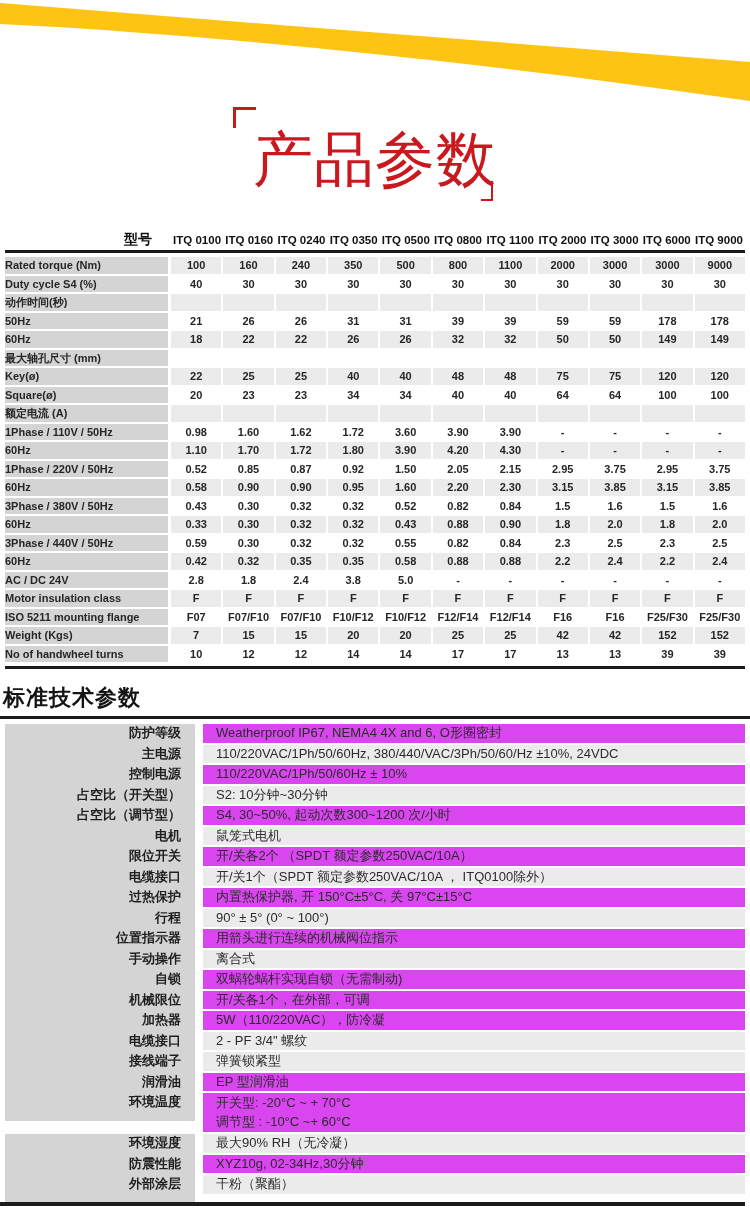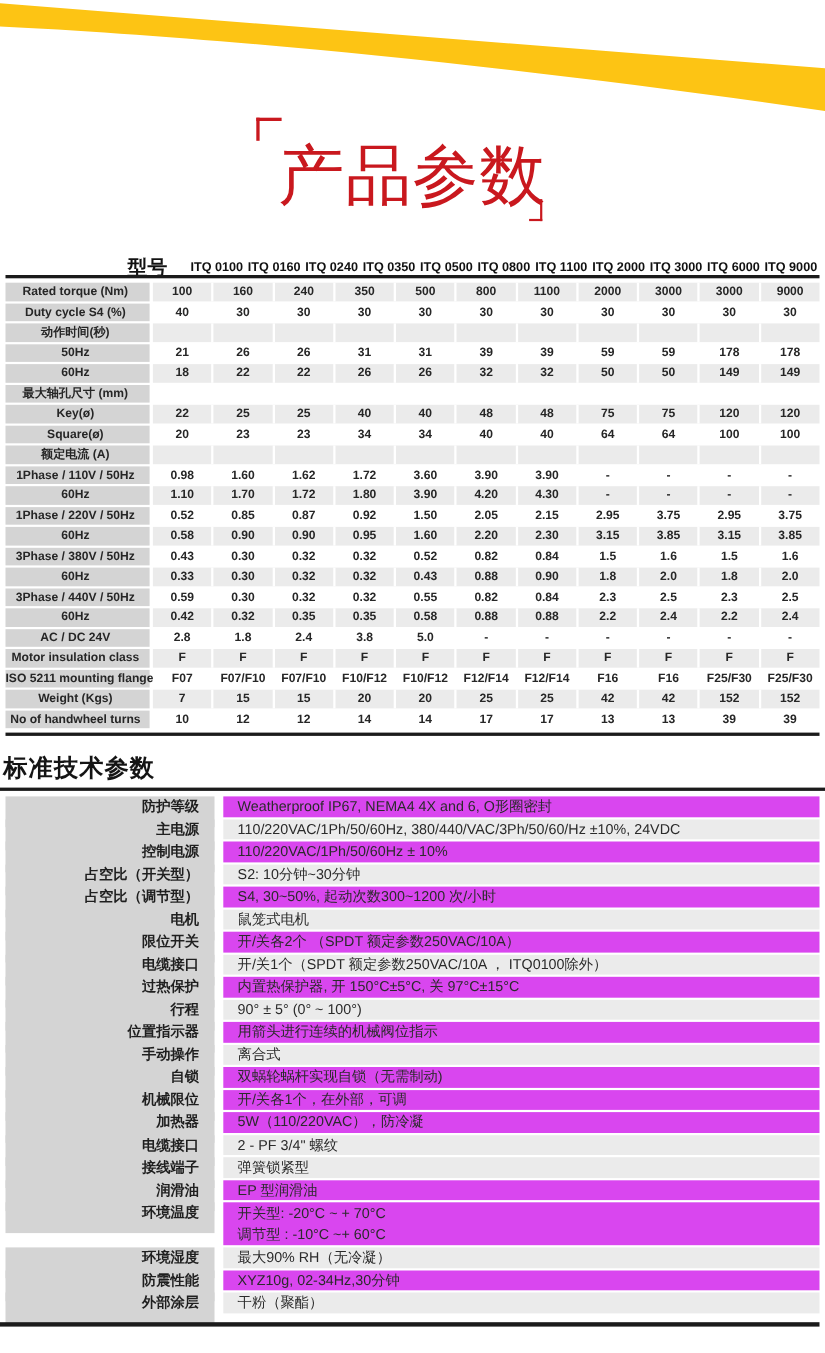--- a/index.html
+++ b/index.html
@@ -17,34 +17,34 @@
   .page-title{
     position:absolute;left:241px;top:118px;margin:12px;
     font-size:60px;line-height:60px;font-weight:400;letter-spacing:1px;
     color:var(--red);white-space:nowrap;
   }
   .bk{position:absolute;}
   .bk-tl{left:233px;top:107px;width:23px;height:21px;border-left:3px solid var(--red);border-top:3px solid var(--red);}
   .bk-br{left:481px;top:181px;width:12px;height:20px;border-right:2px solid var(--red);border-bottom:2px solid var(--red);}
 
   .model-row{position:absolute;top:231px;left:5px;width:740px;display:flex;align-items:center;}
-  .model-caption{width:163px;text-align:right;padding-right:16px;font-size:18px;font-weight:bold;color:#111;}
+  .model-caption{width:163px;text-align:right;padding-right:16px;font-size:14px;font-weight:bold;color:#111;}
   .models{flex:1;display:flex;margin-left:3px;}
   .model-cell{flex:1;text-align:center;font-size:11.5px;font-weight:bold;color:#111;white-space:nowrap;}
 
   .rule{position:absolute;background:var(--rule);}
   .rule-1{top:250px;left:5px;width:740px;height:3px;}
   .rule-2{top:666px;left:5px;width:740px;height:3px;}
   .rule-3{top:716px;left:0;width:750px;height:3px;}
   .rule-4{top:1202px;left:0;width:745px;height:4px;}
 
   .t1{position:absolute;top:257px;left:5px;width:740px;}
   .t1-row{display:flex;height:16.5px;margin-bottom:2px;}
   .t1-label{
-    width:131px;background:var(--label-gray);text-align:center;padding-right:4px;
+    width:163px;background:var(--label-gray);text-align:left;padding-right:4px;
     font-size:11px;font-weight:bold;color:var(--t1-text);line-height:16.5px;white-space:nowrap;
   }
   .t1-vals{flex:1;display:flex;margin-left:3px;}
   .t1-cell{
     flex:1;text-align:center;font-size:11px;font-weight:bold;color:var(--t1-text);
     line-height:16.5px;border-left:2px solid #fff;background:#fff;white-space:nowrap;overflow:hidden;
   }
   .t1-cell:first-child{border-left:none;}
   .t1-cell.shaded{background:var(--stripe);}
 

